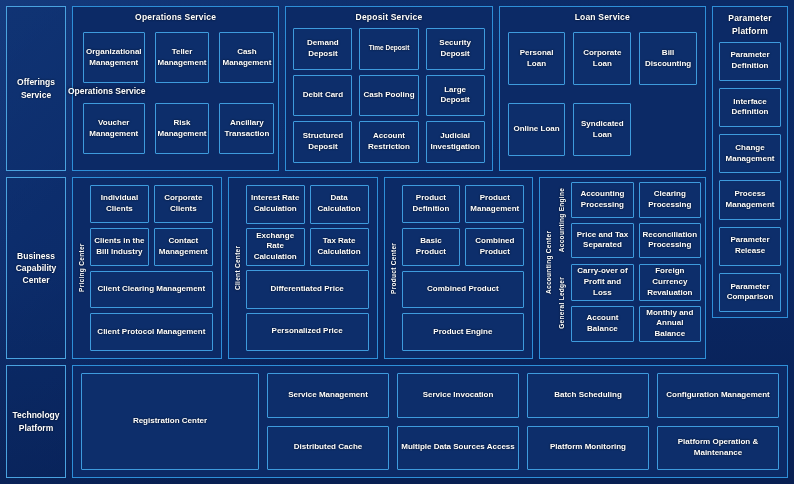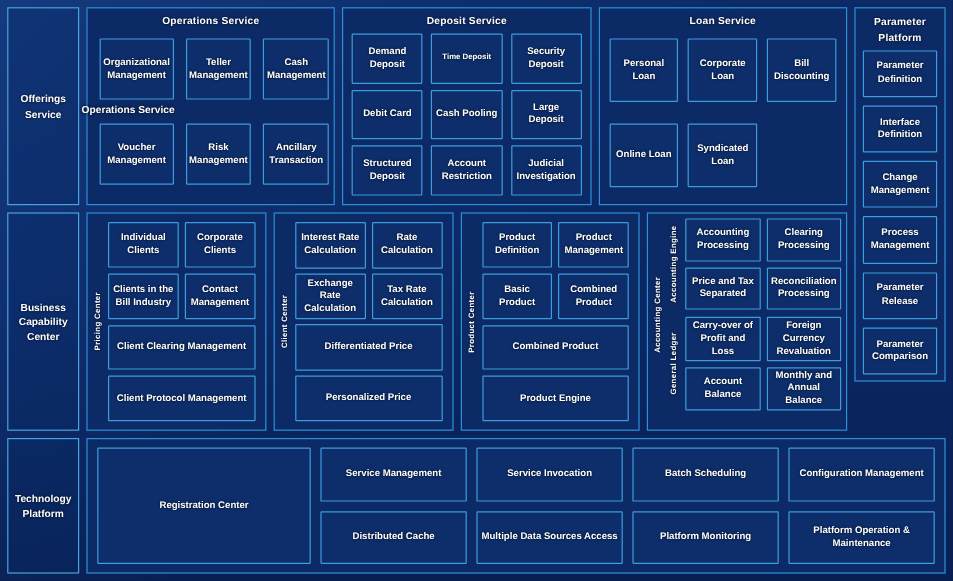--- a/index.html
+++ b/index.html
@@ -209,21 +209,21 @@
             <div class="cell">Client Protocol Management</div>
           </div>
         </div>
       </div>
 
       <div class="panel ctr client">
         <div class="vlabel">Client Center</div>
         <div class="body">
           <div class="pair">
             <div class="cell">Interest Rate Calculation</div>
-            <div class="cell">Rate Calculation</div>
+            <div class="cell">Data Calculation</div>
           </div>
           <div class="pair">
             <div class="cell">Exchange Rate Calculation</div>
             <div class="cell">Tax Rate Calculation</div>
           </div>
           <div class="full">
             <div class="cell">Differentiated Price</div>
           </div>
           <div class="full">
             <div class="cell">Personalized Price</div>

